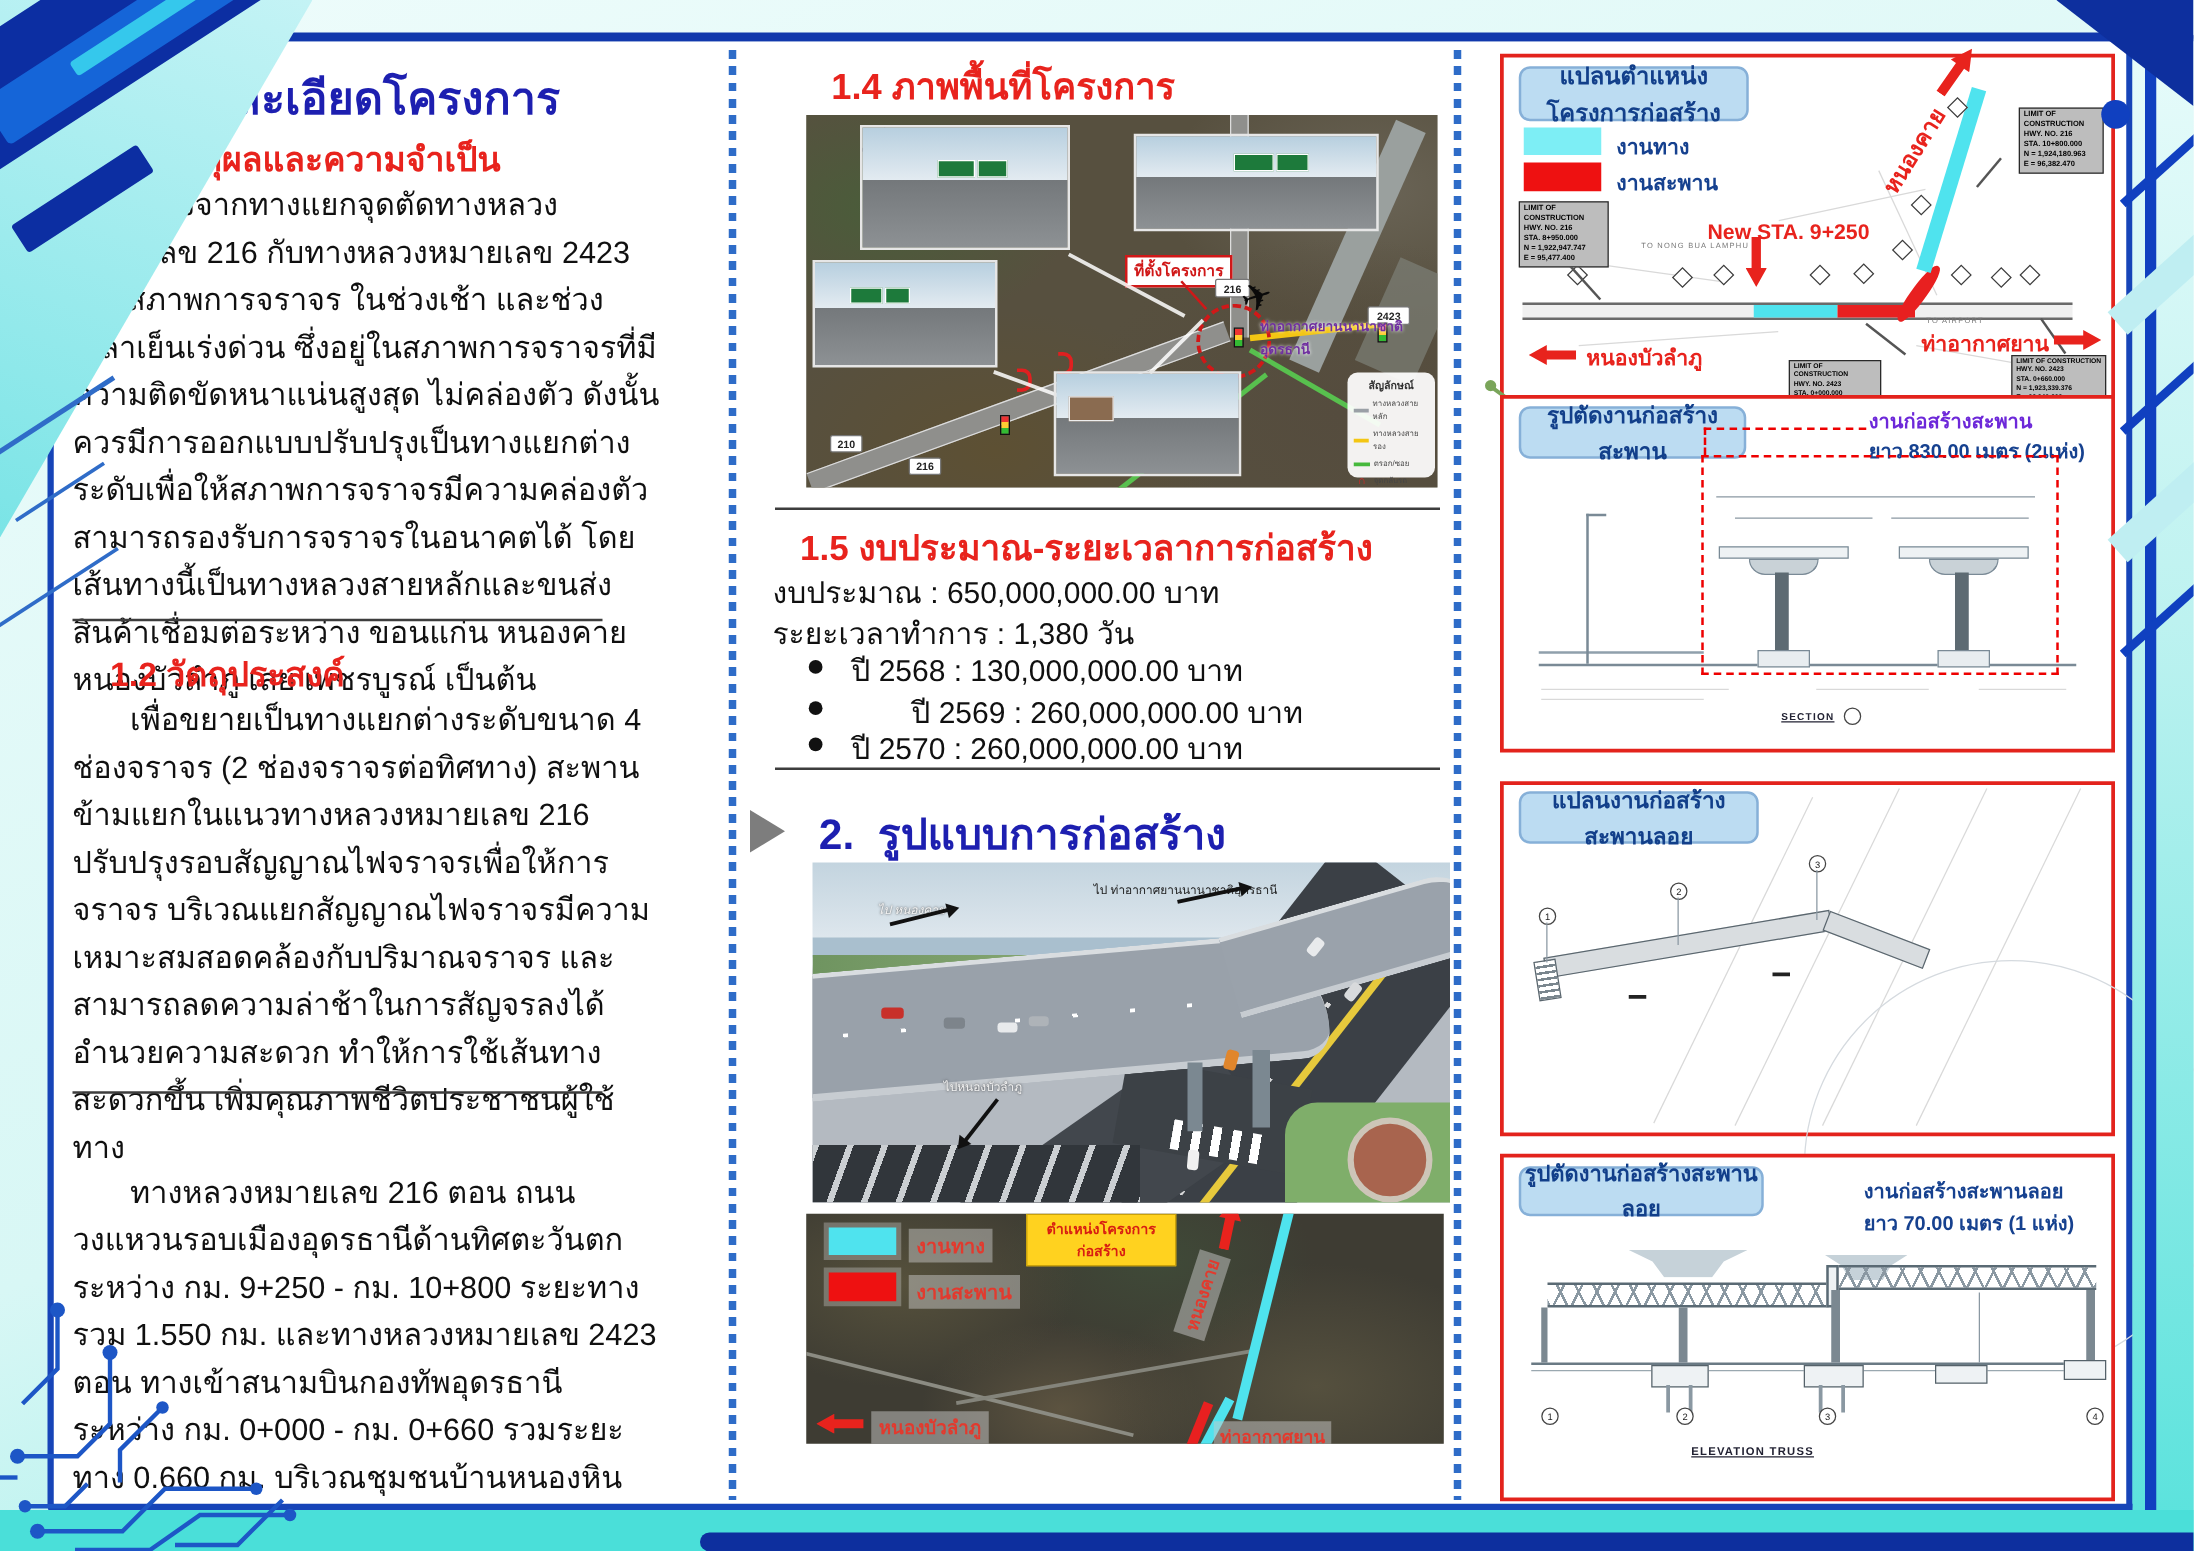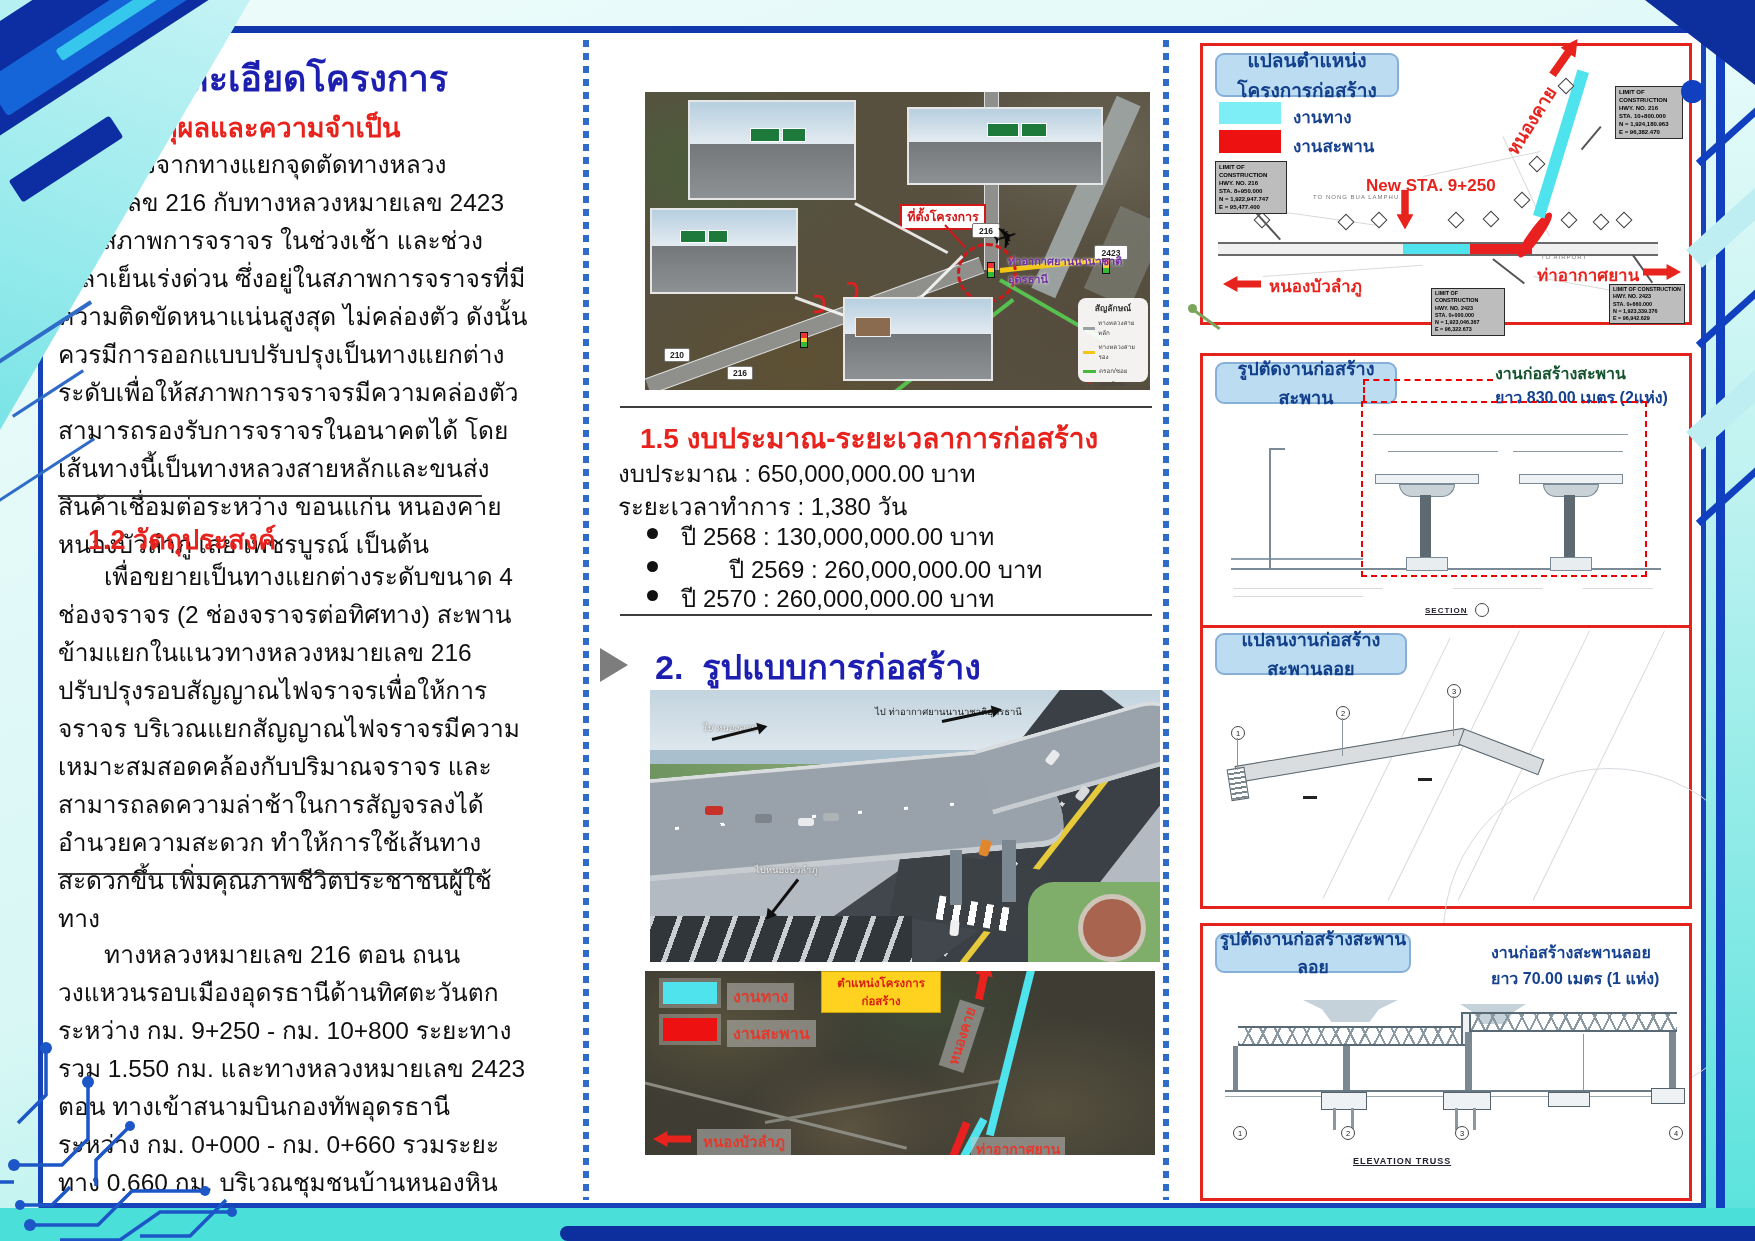--- a/index.html
+++ b/index.html
@@ -56,20 +56,21 @@
   <div class="a redtitle" style="left:88px;top:518px;font-size:27px;">1.2 วัตถุประสงค์</div>
   <div class="a body-txt" style="left:58px;top:558px;width:474px;">เพื่อขยายเป็นทางแยกต่างระดับขนาด 4 ช่องจราจร (2 ช่องจราจรต่อทิศทาง) สะพานข้ามแยกในแนวทางหลวงหมายเลข 216 ปรับปรุงรอบสัญญาณไฟจราจรเพื่อให้การจราจร บริเวณแยกสัญญาณไฟจราจรมีความเหมาะสมสอดคล้องกับปริมาณจราจร และสามารถลดความล่าช้าในการสัญจรลงได้อำนวยความสะดวก ทำให้การใช้เส้นทางสะดวกขึ้น เพิ่มคุณภาพชีวิตประชาชนผู้ใช้ทาง</div>
 
   <div class="a hr" style="left:58px;top:873px;width:424px;"></div>
 
   <div class="a body-txt" style="left:58px;top:936px;width:474px;">ทางหลวงหมายเลข 216 ตอน ถนนวงแหวนรอบเมืองอุดรธานีด้านทิศตะวันตก ระหว่าง กม. 9+250 - กม. 10+800 ระยะทางรวม 1.550 กม. และทางหลวงหมายเลข 2423 ตอน ทางเข้าสนามบินกองทัพอุดรธานี ระหว่าง กม. 0+000 - กม. 0+660 รวมระยะทาง 0.660 กม. บริเวณชุมชนบ้านหนองหิน ตำบลหมากแข้ง  อำเภอเมือง จังหวัดอุดรธานี</div>
 
   <div class="a vsep" style="left:583px;top:40px;height:1160px;"></div>
   <div class="a vsep" style="left:1163px;top:40px;height:1160px;"></div>
 
+  <div class="a redtitle" style="left:665px;top:46px;font-size:29px;">1.4 ภาพพื้นที่โครงการ</div>
 
   <div class="a" style="left:645px;top:92px;width:505px;height:298px;overflow:hidden;background:#57503f;">
     <div class="a" style="left:0;top:0;width:100%;height:100%;
       background:radial-gradient(220px 140px at 12% 25%,#4a5d3a 0%,rgba(0,0,0,0) 70%),radial-gradient(260px 160px at 30% 90%,#5d5033 0%,rgba(0,0,0,0) 70%),radial-gradient(300px 200px at 85% 80%,#554c3e 0%,rgba(0,0,0,0) 70%),radial-gradient(240px 150px at 90% 20%,#6a6456 0%,rgba(0,0,0,0) 70%);"></div>
 
     <div class="a" style="left:428px;top:0px;width:26px;height:210px;background:#9aa09e;transform:rotate(24deg);"></div>
     <div class="a" style="left:455px;top:120px;width:50px;height:90px;background:#7d8078;transform:rotate(24deg);opacity:.7;"></div>
 
     <div class="a" style="left:339px;top:0px;width:13px;height:178px;background:#8f8f8c;border-left:1px solid #ddd;border-right:1px solid #ddd;"></div>
     <div class="a" style="left:3px;top:286px;width:355px;height:15px;background:#8f8f8c;border-top:1px solid #ddd;border-bottom:1px solid #ddd;transform:rotate(-20deg);transform-origin:0 50%;"></div>
@@ -296,23 +297,23 @@
     <div class="a" style="left:66px;top:226px;font-size:17px;font-weight:bold;color:#e8231d;">หนองบัวลำภู</div>
     <div class="a" style="left:334px;top:215px;font-size:17px;font-weight:bold;color:#e8231d;">ท่าอากาศยาน</div>
     <div class="a fatarrow" style="left:440px;top:218px;width:38px;height:16px;"></div>
     <div class="a" style="left:290px;top:60px;font-size:18px;font-weight:bold;color:#e8231d;transform:rotate(-58deg);">หนองคาย</div>
     <div class="a fatarrow" style="left:340px;top:2px;width:44px;height:18px;transform:rotate(-55deg);"></div>
   </div>
 
   <div class="a" style="left:1188px;top:304px;width:9px;height:9px;border-radius:50%;background:#7aa55a;"></div>
   <div class="a" style="left:1193px;top:308px;width:33px;height:3px;background:#7aa55a;transform:rotate(36deg);transform-origin:0 50%;"></div>
 
-  <div class="a redpanel" style="left:1200px;top:353px;width:486px;height:280px;">
+  <div class="a redpanel" style="left:1200px;top:316px;width:486px;height:280px;">
     <div class="a pill" style="left:12px;top:6px;width:178px;height:38px;font-size:18px;">รูปตัดงานก่อสร้างสะพาน</div>
-    <div class="a" style="left:292px;top:5px;font-size:16px;font-weight:bold;color:#14532d;">งานก่อสร้างสะพาน</div>
+    <div class="a" style="left:292px;top:5px;font-size:16px;font-weight:bold;color:#6d28d9;">งานก่อสร้างสะพาน</div>
     <div class="a" style="left:292px;top:29px;font-size:16px;font-weight:bold;color:#16418f;">ยาว 830.00 เมตร (2แห่ง)</div>
 
     <div class="a" style="left:160px;top:23px;width:130px;border-top:2px dashed #e00;"></div>
     <div class="a" style="left:160px;top:23px;height:22px;border-left:2px dashed #e00;"></div>
     <div class="a" style="left:158px;top:45px;width:282px;height:172px;border:2.5px dashed #e00;"></div>
 
     <div class="a" style="left:28px;top:212px;width:430px;height:2px;background:#7a8a96;"></div>
     <div class="a" style="left:28px;top:202px;width:132px;height:1.5px;background:#90a0ac;"></div>
     <div class="a" style="left:66px;top:92px;width:2px;height:120px;background:#7a8a96;"></div>
     <div class="a" style="left:66px;top:92px;width:16px;height:2px;background:#7a8a96;"></div>

